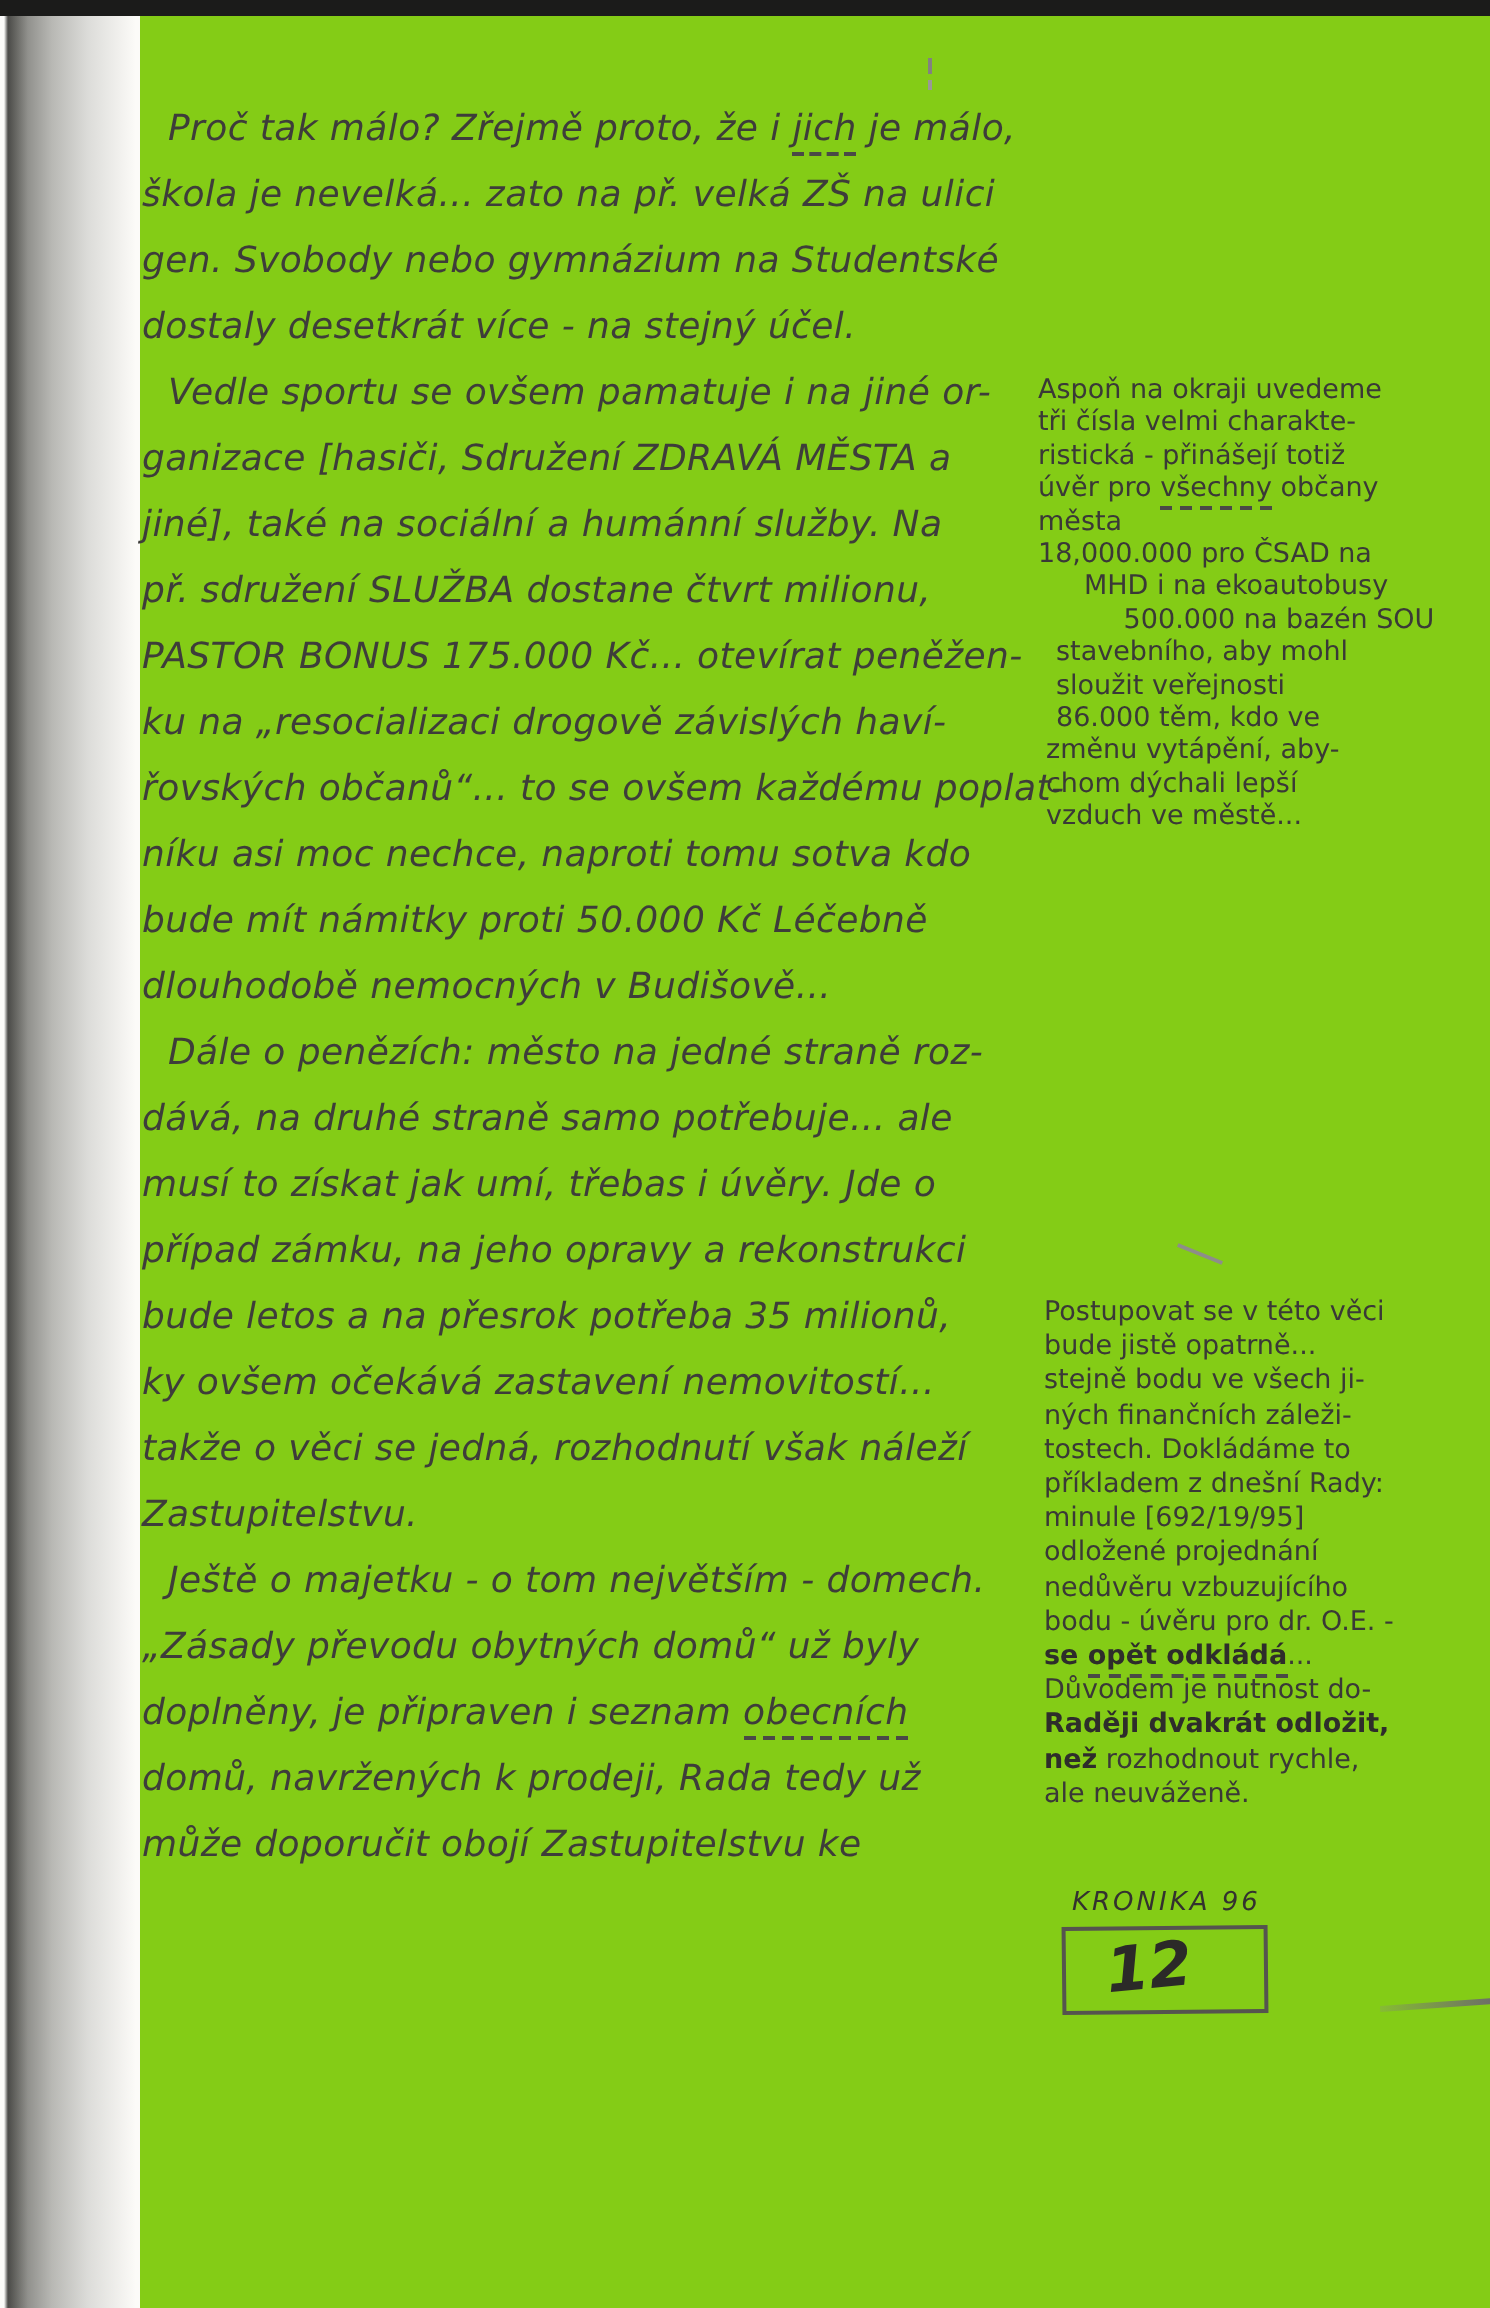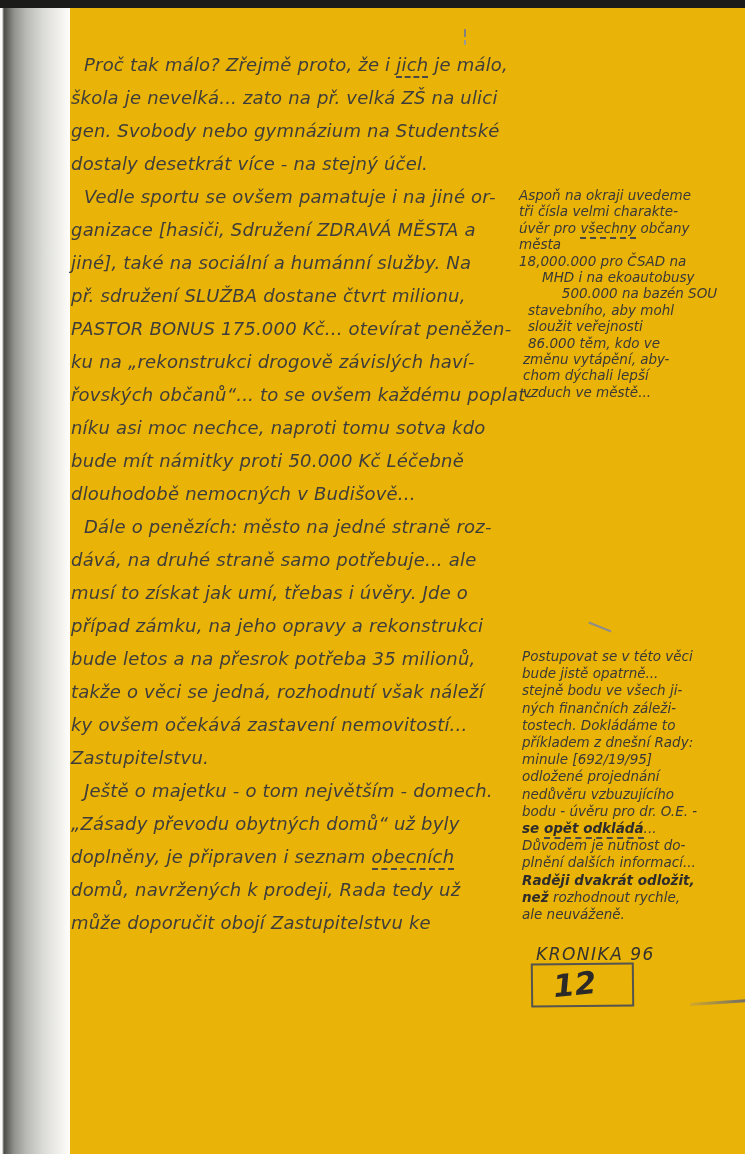--- a/index.html
+++ b/index.html
@@ -1,50 +1,50 @@
 <!DOCTYPE html>
 <html><head>
 <meta charset="utf-8">
 <style>
   html,body { margin:0; padding:0; background:#e9e8e5; }
   .page {
     position:relative; width:745px; height:1154px;
-    background:#eab308; overflow:hidden;
+    background:#84cc16; overflow:hidden;
     font-family:"DejaVu Sans", sans-serif;
   }
   .topbar { position:absolute; top:0; left:0; width:745px; height:8px; background:#1b1b1a; }
   .spine {
     position:absolute; top:8px; left:0; width:70px; height:1146px;
     background:linear-gradient(90deg,
       #fbfbf9 0px, #fbfbf9 2px,
       #4b4b48 4px, #676763 8px,
       #91918d 14px, #b8b8b4 26px,
       #dcdcd9 44px, #fcfbf8 68px);
   }
   .main-text {
     position:absolute; left:71px; top:54px; width:460px;
     font-size:18px; font-style:italic; color:#3e3d3a;
     letter-spacing:0.2px;
   }
   .main-text .line { height:33px; white-space:nowrap; }
   .ind { padding-left:13px; }
   .u-dash { border-bottom:2px dashed #4a4946; padding-bottom:1px; }
   .note {
-    position:absolute; font-style:italic; color:#3a3937; white-space:nowrap;
+    position:absolute; color:#3a3937; white-space:nowrap;
   }
   .note1 { left:519px; top:187px; width:226px; font-size:13.5px; line-height:16.4px; }
   .note2 { left:522px; top:648px; width:223px; font-size:13.5px; line-height:17.2px; }
   .n-i0 { padding-left:4px; }
   .n-i1 { padding-left:9px; }
   .n-i2 { padding-left:23px; }
   .n-i3 { padding-left:15px;text-align:center; }
   .bold { font-weight:bold; color:#2e2d2b; }
   .kronika {
     position:absolute; left:536px; top:944px;
-    font-size:17px; font-style:italic; letter-spacing:1.5px; color:#33322f;
+    font-size:13px; font-style:italic; letter-spacing:1.5px; color:#33322f;
   }
   .pagebox {
     position:absolute; left:531px; top:963px; width:99px; height:40px;
     border:2px solid #55544f; transform:rotate(-0.6deg); background:transparent;
   }
   .pagenum {
     position:absolute; left:20px; top:1px;
     font-size:31px; font-weight:bold; font-style:italic; color:#2b2a28;
     transform:rotate(-5deg);
   }
@@ -79,45 +79,46 @@
     <div class="line ind"><span>Proč tak málo? Zřejmě proto, že i </span><span class="u-dash">jich</span><span> je málo,</span></div>
     <div class="line">škola je nevelká... zato na př. velká ZŠ na ulici</div>
     <div class="line">gen. Svobody nebo gymnázium na Studentské</div>
     <div class="line">dostaly desetkrát více - na stejný účel.</div>
 
     <div class="line ind">Vedle sportu se ovšem pamatuje i na jiné or-</div>
     <div class="line">ganizace [hasiči, Sdružení ZDRAVÁ MĚSTA a</div>
     <div class="line">jiné], také na sociální a humánní služby. Na</div>
     <div class="line">př. sdružení SLUŽBA dostane čtvrt milionu,</div>
     <div class="line">PASTOR BONUS 175.000 Kč... otevírat peněžen-</div>
-    <div class="line">ku na „rekonstrukci drogově závislých haví-</div>
+    <div class="line">ku na „resocializaci drogově závislých haví-</div>
     <div class="line">řovských občanů“... to se ovšem každému poplat-</div>
     <div class="line">níku asi moc nechce, naproti tomu sotva kdo</div>
     <div class="line">bude mít námitky proti 50.000 Kč Léčebně</div>
     <div class="line">dlouhodobě nemocných v Budišově...</div>
 
     <div class="line ind">Dále o penězích: město na jedné straně roz-</div>
     <div class="line">dává, na druhé straně samo potřebuje... ale</div>
     <div class="line">musí to získat jak umí, třebas i úvěry. Jde o</div>
     <div class="line">případ zámku, na jeho opravy a rekonstrukci</div>
     <div class="line">bude letos a na přesrok potřeba 35 milionů,</div>
+    <div class="line">ky ovšem očekává zastavení nemovitostí...</div>
     <div class="line">takže o věci se jedná, rozhodnutí však náleží</div>
-    <div class="line">ky ovšem očekává zastavení nemovitostí...</div>
     <div class="line">Zastupitelstvu.</div>
 
     <div class="line ind">Ještě o majetku - o tom největším - domech.</div>
     <div class="line">„Zásady převodu obytných domů“ už byly</div>
     <div class="line"><span>doplněny, je připraven i seznam </span><span class="u-dash">obecních</span><span></span></div>
     <div class="line">domů, navržených k prodeji, Rada tedy už</div>
     <div class="line">může doporučit obojí Zastupitelstvu ke</div>
   </div>
 
   <div class="note note1">
     <div>Aspoň na okraji uvedeme</div>
     <div>tři čísla velmi charakte-</div>
+    <div>ristická - přinášejí totiž</div>
     <div><span>úvěr pro </span><span class="u-dash">všechny</span><span> občany</span></div>
     <div>města</div>
     <div>18,000.000 pro ČSAD na</div>
     <div class="n-i2">MHD i na ekoautobusy</div>
     <div class="n-i3">500.000 na bazén SOU</div>
     <div class="n-i1">stavebního, aby mohl</div>
     <div class="n-i1">sloužit veřejnosti</div>
     <div class="n-i1">86.000 těm, kdo ve</div>
     <div class="n-i0">změnu vytápění, aby-</div>
     <div class="n-i0">chom dýchali lepší</div>
@@ -132,21 +133,20 @@
     <div>stejně bodu ve všech ji-</div>
     <div>ných finančních záleži-</div>
     <div>tostech. Dokládáme to</div>
     <div>příkladem z dnešní Rady:</div>
     <div>minule [692/19/95]</div>
     <div>odložené projednání</div>
     <div>nedůvěru vzbuzujícího</div>
     <div>bodu - úvěru pro dr. O.E. -</div>
     <div><span class="bold">se </span><span class="u-dash bold">opět odkládá</span><span>...</span></div>
     <div>Důvodem je nutnost do-</div>
-    <div>plnění dalších informací...</div>
     <div class="bold">Raději dvakrát odložit,</div>
     <div><span class="bold">než</span><span> rozhodnout rychle,</span></div>
     <div>ale neuváženě.</div>
   </div>
 
   <div class="kronika">KRONIKA 96</div>
   <div class="pagebox">
     <div class="pagenum">12</div>
   </div>
 

